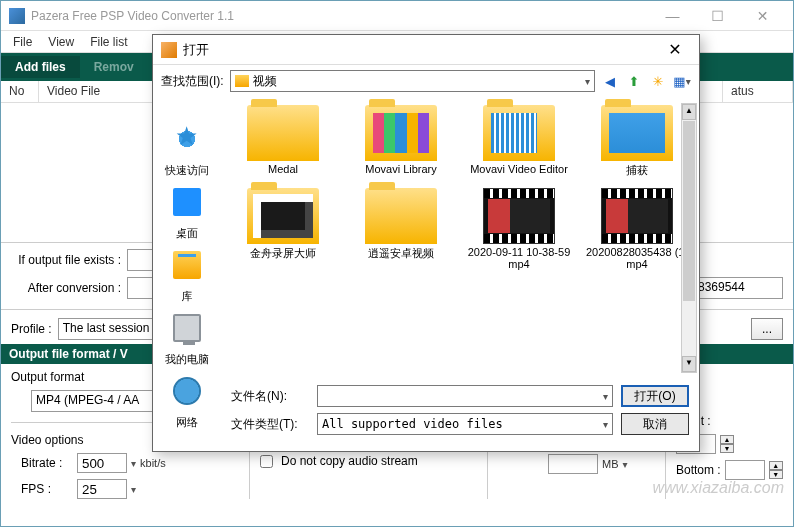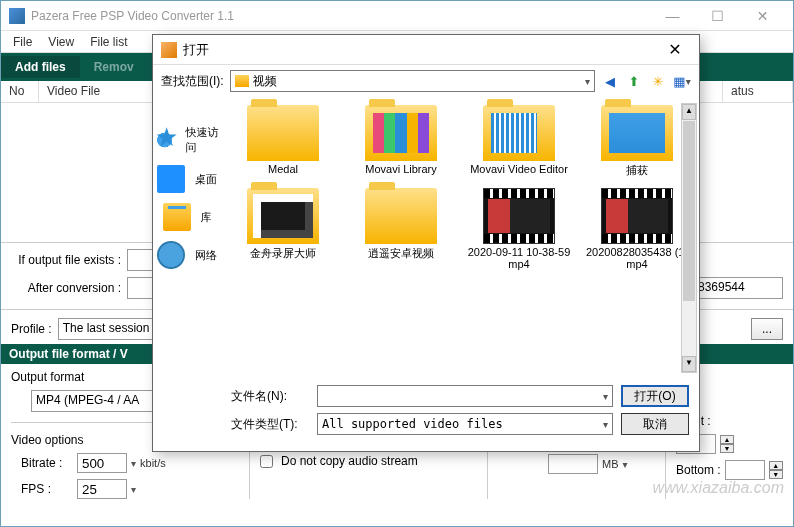--- a/index.html
+++ b/index.html
@@ -54,21 +54,21 @@
 
 
 .dialog { position: absolute; left: 152px; top: 34px; width: 548px; height: 418px; background: #fff; border: 1px solid #666; box-shadow: 4px 4px 12px rgba(0,0,0,.25); display: flex; flex-direction: column; }
 .dlg-titlebar { height: 30px; display: flex; align-items: center; padding: 0 8px; border-bottom: 1px solid #ddd; }
 .dlg-icon { width: 16px; height: 16px; background: linear-gradient(135deg,#f7b267,#e07b00); margin-right: 6px; }
 .dlg-title { flex: 1; font-size: 13px; }
 .dlg-close { width: 32px; text-align: center; font-size: 16px; cursor: pointer; }
 
 .dlg-body { flex: 1; display: flex; }
 .places { width: 68px; border-right: 0; display: flex; flex-direction: column; align-items: center; padding-top: 28px; gap: 10px; font-size: 11px; }
-.place { display: flex; flex-direction: row; align-items: center; gap: 10px; cursor: pointer; }
+.place { display: flex; flex-direction: column; align-items: center; gap: 10px; cursor: pointer; }
 .place .picon { width: 28px; height: 28px; }
 .pi-star { background: radial-gradient(circle,#3fa0e8 40%,transparent 42%); position: relative; }
 .pi-star:before { content:"★"; color:#2b8ed8; font-size:26px; position:absolute; top:-4px; left:2px; }
 .pi-desktop { background:#1e90ff; border-radius:2px; }
 .pi-lib { background:linear-gradient(#ffd35a,#f7a600); border-radius:2px; }
 .pi-lib:before{content:"";display:block;width:18px;height:3px;background:#3fa0e8;margin:3px auto 0;}
 .pi-pc { background:#d0d4d8;border:2px solid #8b9299;border-radius:2px; position:relative;}
 .pi-pc:after{content:"";position:absolute;bottom:-5px;left:8px;width:12px;height:4px;background:#8b9299;}
 .pi-net { background: radial-gradient(circle,#4aa3df 60%,#2c7aad 62%); border-radius:50%; }
 
@@ -261,20 +261,24 @@
         </div>
       <div class="place">
           <div class="picon pi-desktop"></div>
           <span>桌面</span>
         </div>
       <div class="place">
           <div class="picon pi-lib"></div>
           <span>库</span>
         </div>
       <div class="place">
+          <div class="picon pi-pc"></div>
+          <span>我的电脑</span>
+        </div>
+      <div class="place">
           <div class="picon pi-net"></div>
           <span>网络</span>
         </div>
     </div>
 
     <div class="dlg-main">
       <div class="file-area">
         <div class="file-grid" id="file-grid">
             <div class="file-item">
               <div class="thumb folder-thumb folder"></div>

